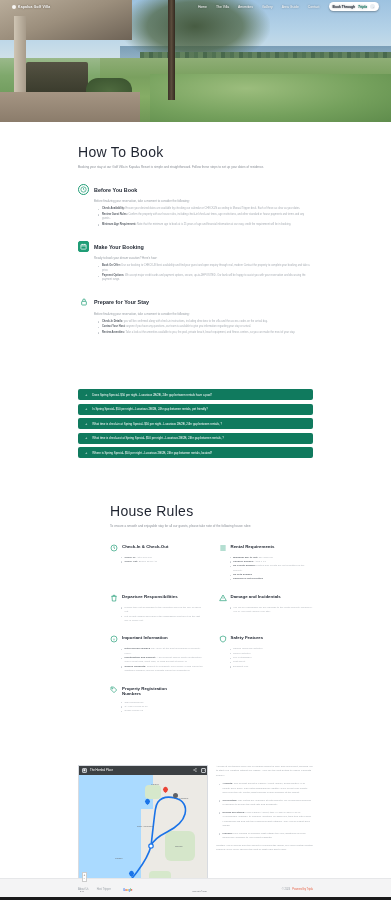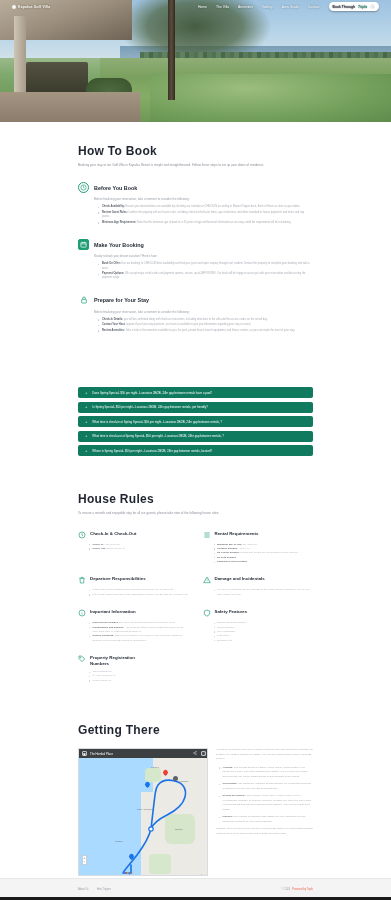--- a/index.html
+++ b/index.html
@@ -97,21 +97,21 @@
   .book-btn .tripla { color: #17806a; font-style: italic; font-weight: bold; }
   .book-btn .arrow {
     width: 5px; height: 5px; border-radius: 50%; background: #e9eef2;
     display: flex; align-items: center; justify-content: center;
     font-size: 3px; color: #555;
   }
 
   
   .wrap { padding: 0 78px; }
   .sec-title {
-    font-size: 12px; font-weight: bold; color: #1f2430; letter-spacing: .3px;
+    font-size: 14px; font-weight: normal; color: #1f2430; letter-spacing: .3px;
   }
   .sec-sub {
     font-size: 3.1px; color: #8c9199; line-height: 1.75; margin-top: 5px;
   }
 
   
   .howto { padding-top: 22px; }
   .step { margin-top: 14px; }
   .step-head { display: flex; align-items: center; gap: 5px; }
   .step-ico {
@@ -140,21 +140,21 @@
   .faq-list { margin-top: 13px; display: flex; flex-direction: column; gap: 3.5px; }
   .faq-row {
     background: #107a5e; color: #ffffff; border-radius: 2px;
     height: 11px; display: flex; align-items: center; gap: 5px;
     padding: 0 7px; font-size: 2.9px; overflow: hidden; white-space: nowrap;
   }
   .faq-plus { font-size: 4px; line-height: 1; opacity: .95; flex: none; }
   .faq-q { overflow: hidden; text-overflow: ellipsis; }
 
   
-  .rules { padding-top: 36px; }
+  .rules { padding-top: 45px; margin-left: 32px; }
   .rules-grid {
     margin-top: 14px; display: grid; grid-template-columns: 1fr 1fr;
     column-gap: 14px; row-gap: 12px;
   }
   .rule-card { }
   .rule-head { display: flex; align-items: flex-start; gap: 4px; }
   .rule-ico { width: 8px; height: 8px; flex: none; color: #1f9d76; }
   .rule-ico svg { width: 8px; height: 8px; display: block; }
   .rule-title { font-size: 4.4px; font-weight: bold; color: #252b36; line-height: 1.25; }
   .rule-list { margin: 4px 0 0 11px; }
@@ -485,21 +485,20 @@
       </div>
       <ul class="rule-list">
         <li>GE#0000000000</li>
         <li>TA-108-048-2048-01</li>
         <li>STRP#00000-01</li>
       </ul>
     </div>
   </section>
 
   <section class="wrap getting">
-    <h2 class="sec-title">Getting There</h2>
     <div class="get-body">
 
       <div class="map-box">
         <div class="map-bar">
           <span class="map-bar-ico">▣</span>
           <span>The Hombal Place</span>
           <span class="map-bar-right">
             <span>
               <svg viewBox="0 0 24 24" width="4" height="4" fill="none" stroke="#fff" stroke-width="2.4">
                 <circle cx="18" cy="5" r="2.6"></circle>

